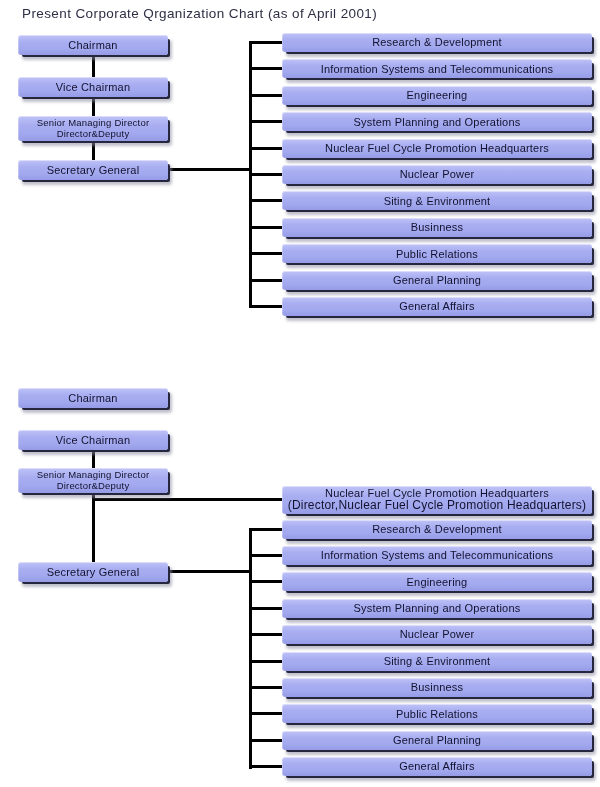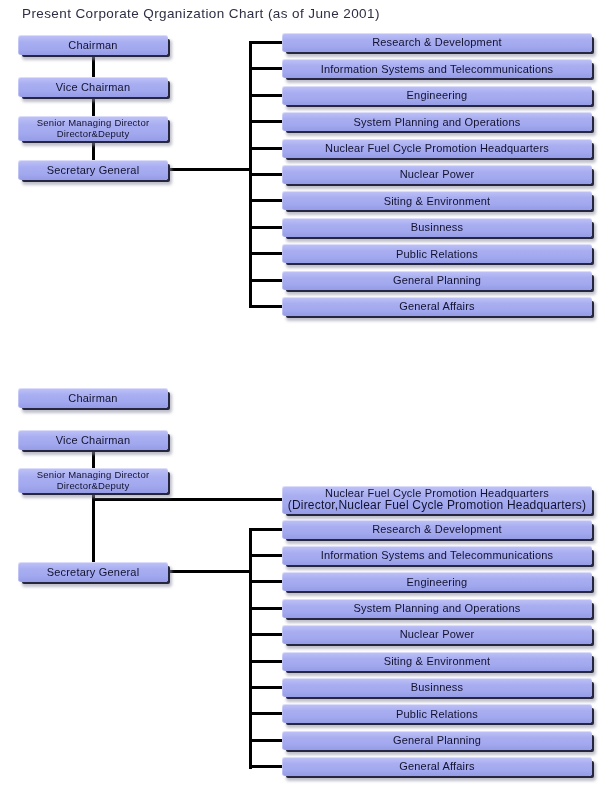--- a/index.html
+++ b/index.html
@@ -25,21 +25,21 @@
   }
   .box .lbl{font-size:11px;line-height:1.12;letter-spacing:.2px;white-space:nowrap;}
   .box.two .lbl{font-size:9.5px;}
   .box.hq .lbl1{font-size:11px;}
   .box.hq .lbl2{font-size:12px;}
 </style>
 </head>
 <body>
 
 <div class="canvas">
-  <div class="title" id="title-a">Present Corporate Qrganization Chart (as of June 2001)</div>
+  <div class="title" id="title-a">Present Corporate Qrganization Chart (as of April 2001)</div>
   <div class="layer" id="chart-a">
       <div class="line" style="left: 92px; top: 55px; width: 3px; height: 22px;"></div>
       <div class="line" style="left: 92px; top: 97px; width: 3px; height: 19px;"></div>
       <div class="line" style="left: 92px; top: 141px; width: 3px; height: 19px;"></div>
       <div class="line" style="left: 168px; top: 167.5px; width: 84px; height: 3px;"></div>
       <div class="line" style="left: 249px; top: 41px; width: 3px; height: 267px;"></div>
       <div class="line" style="left: 249px; top: 41px; width: 33px; height: 3px;"></div>
       <div class="line" style="left: 249px; top: 67.4px; width: 33px; height: 3px;"></div>
       <div class="line" style="left: 249px; top: 93.8px; width: 33px; height: 3px;"></div>
       <div class="line" style="left: 249px; top: 120.2px; width: 33px; height: 3px;"></div>

